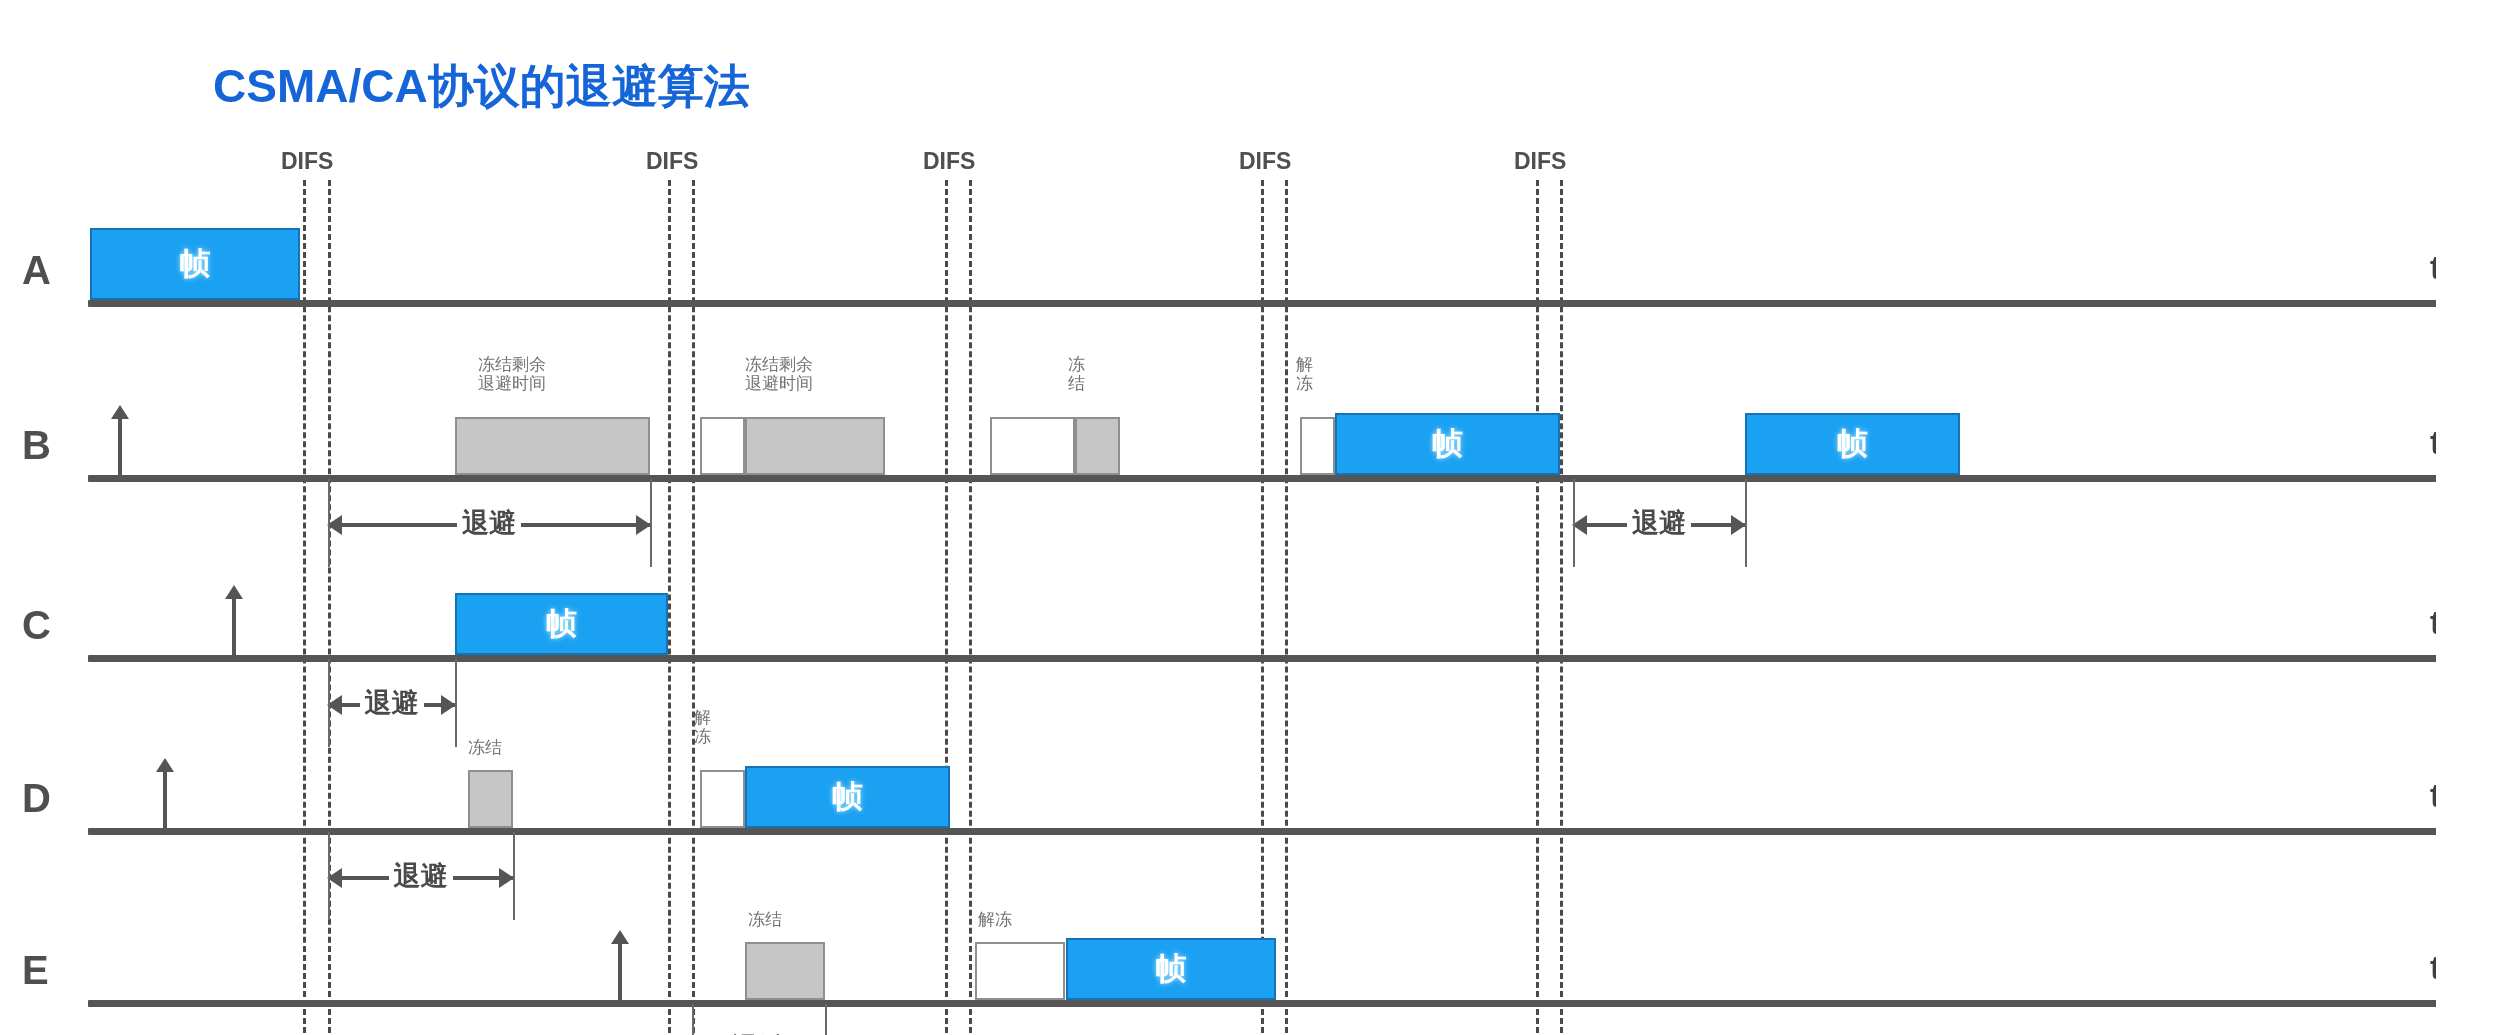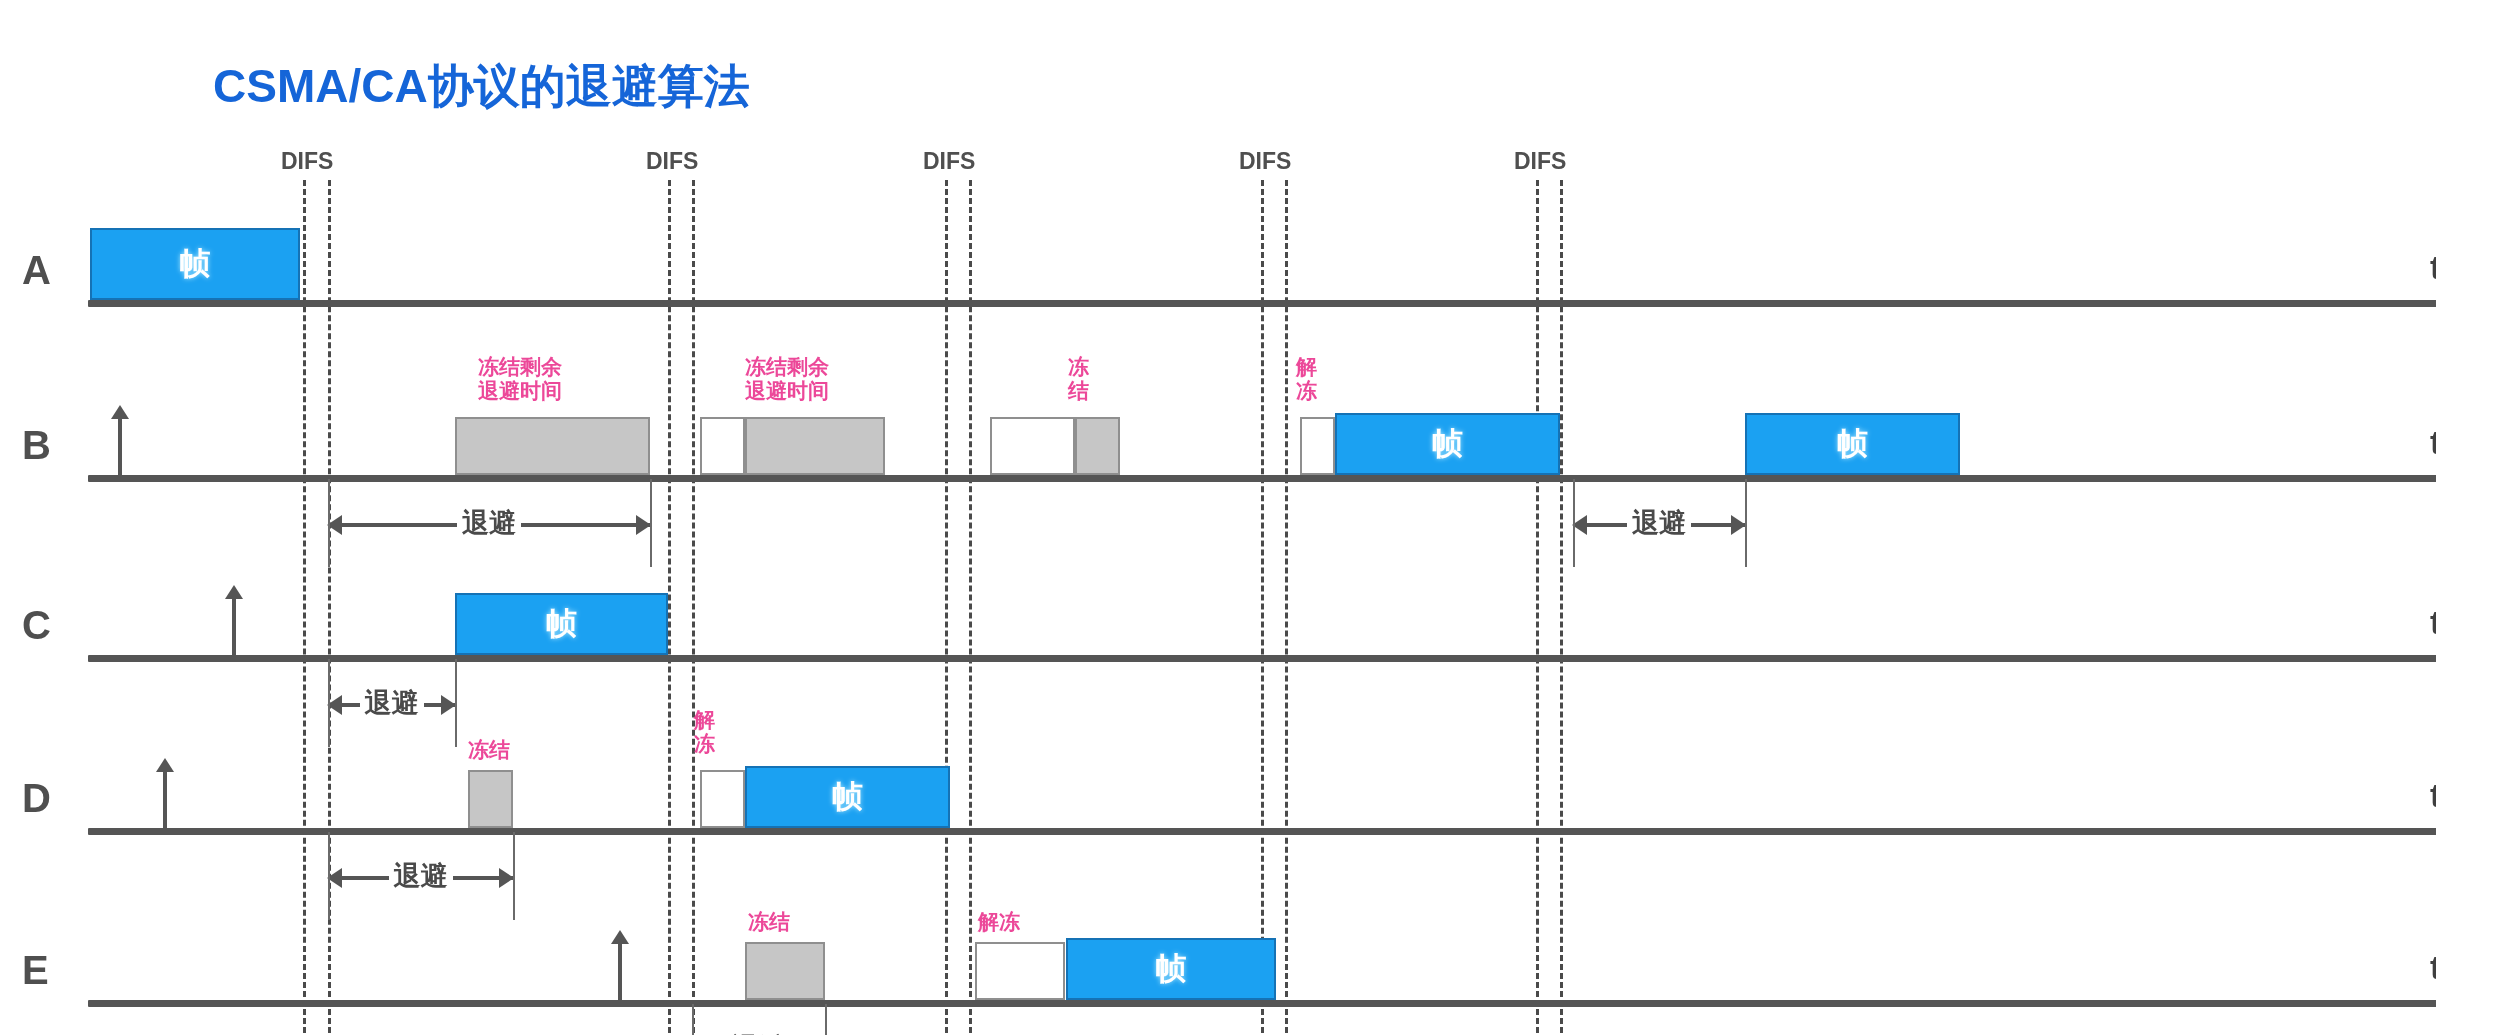--- a/index.html
+++ b/index.html
@@ -44,21 +44,21 @@
   }
   .gray{
     position:absolute;background:#c6c6c6;border:2px solid #8f8f8f;box-sizing:border-box;
   }
   .white{
     position:absolute;background:#ffffff;border:2px solid #8f8f8f;box-sizing:border-box;
   }
 
   
   .cap{
-    position:absolute;font-size:21px;font-weight:bold;color:#ec4899;
+    position:absolute;font-size:17px;font-weight:normal;color:#737373;
     line-height:1.12;white-space:pre-line;
   }
 
   
   .uptick{position:absolute;width:4px;background:#555;}
   .uptick::before{
     content:"";position:absolute;left:-7px;top:-12px;width:0;height:0;
     border-left:9px solid transparent;border-right:9px solid transparent;
     border-bottom:14px solid #555;
   }

